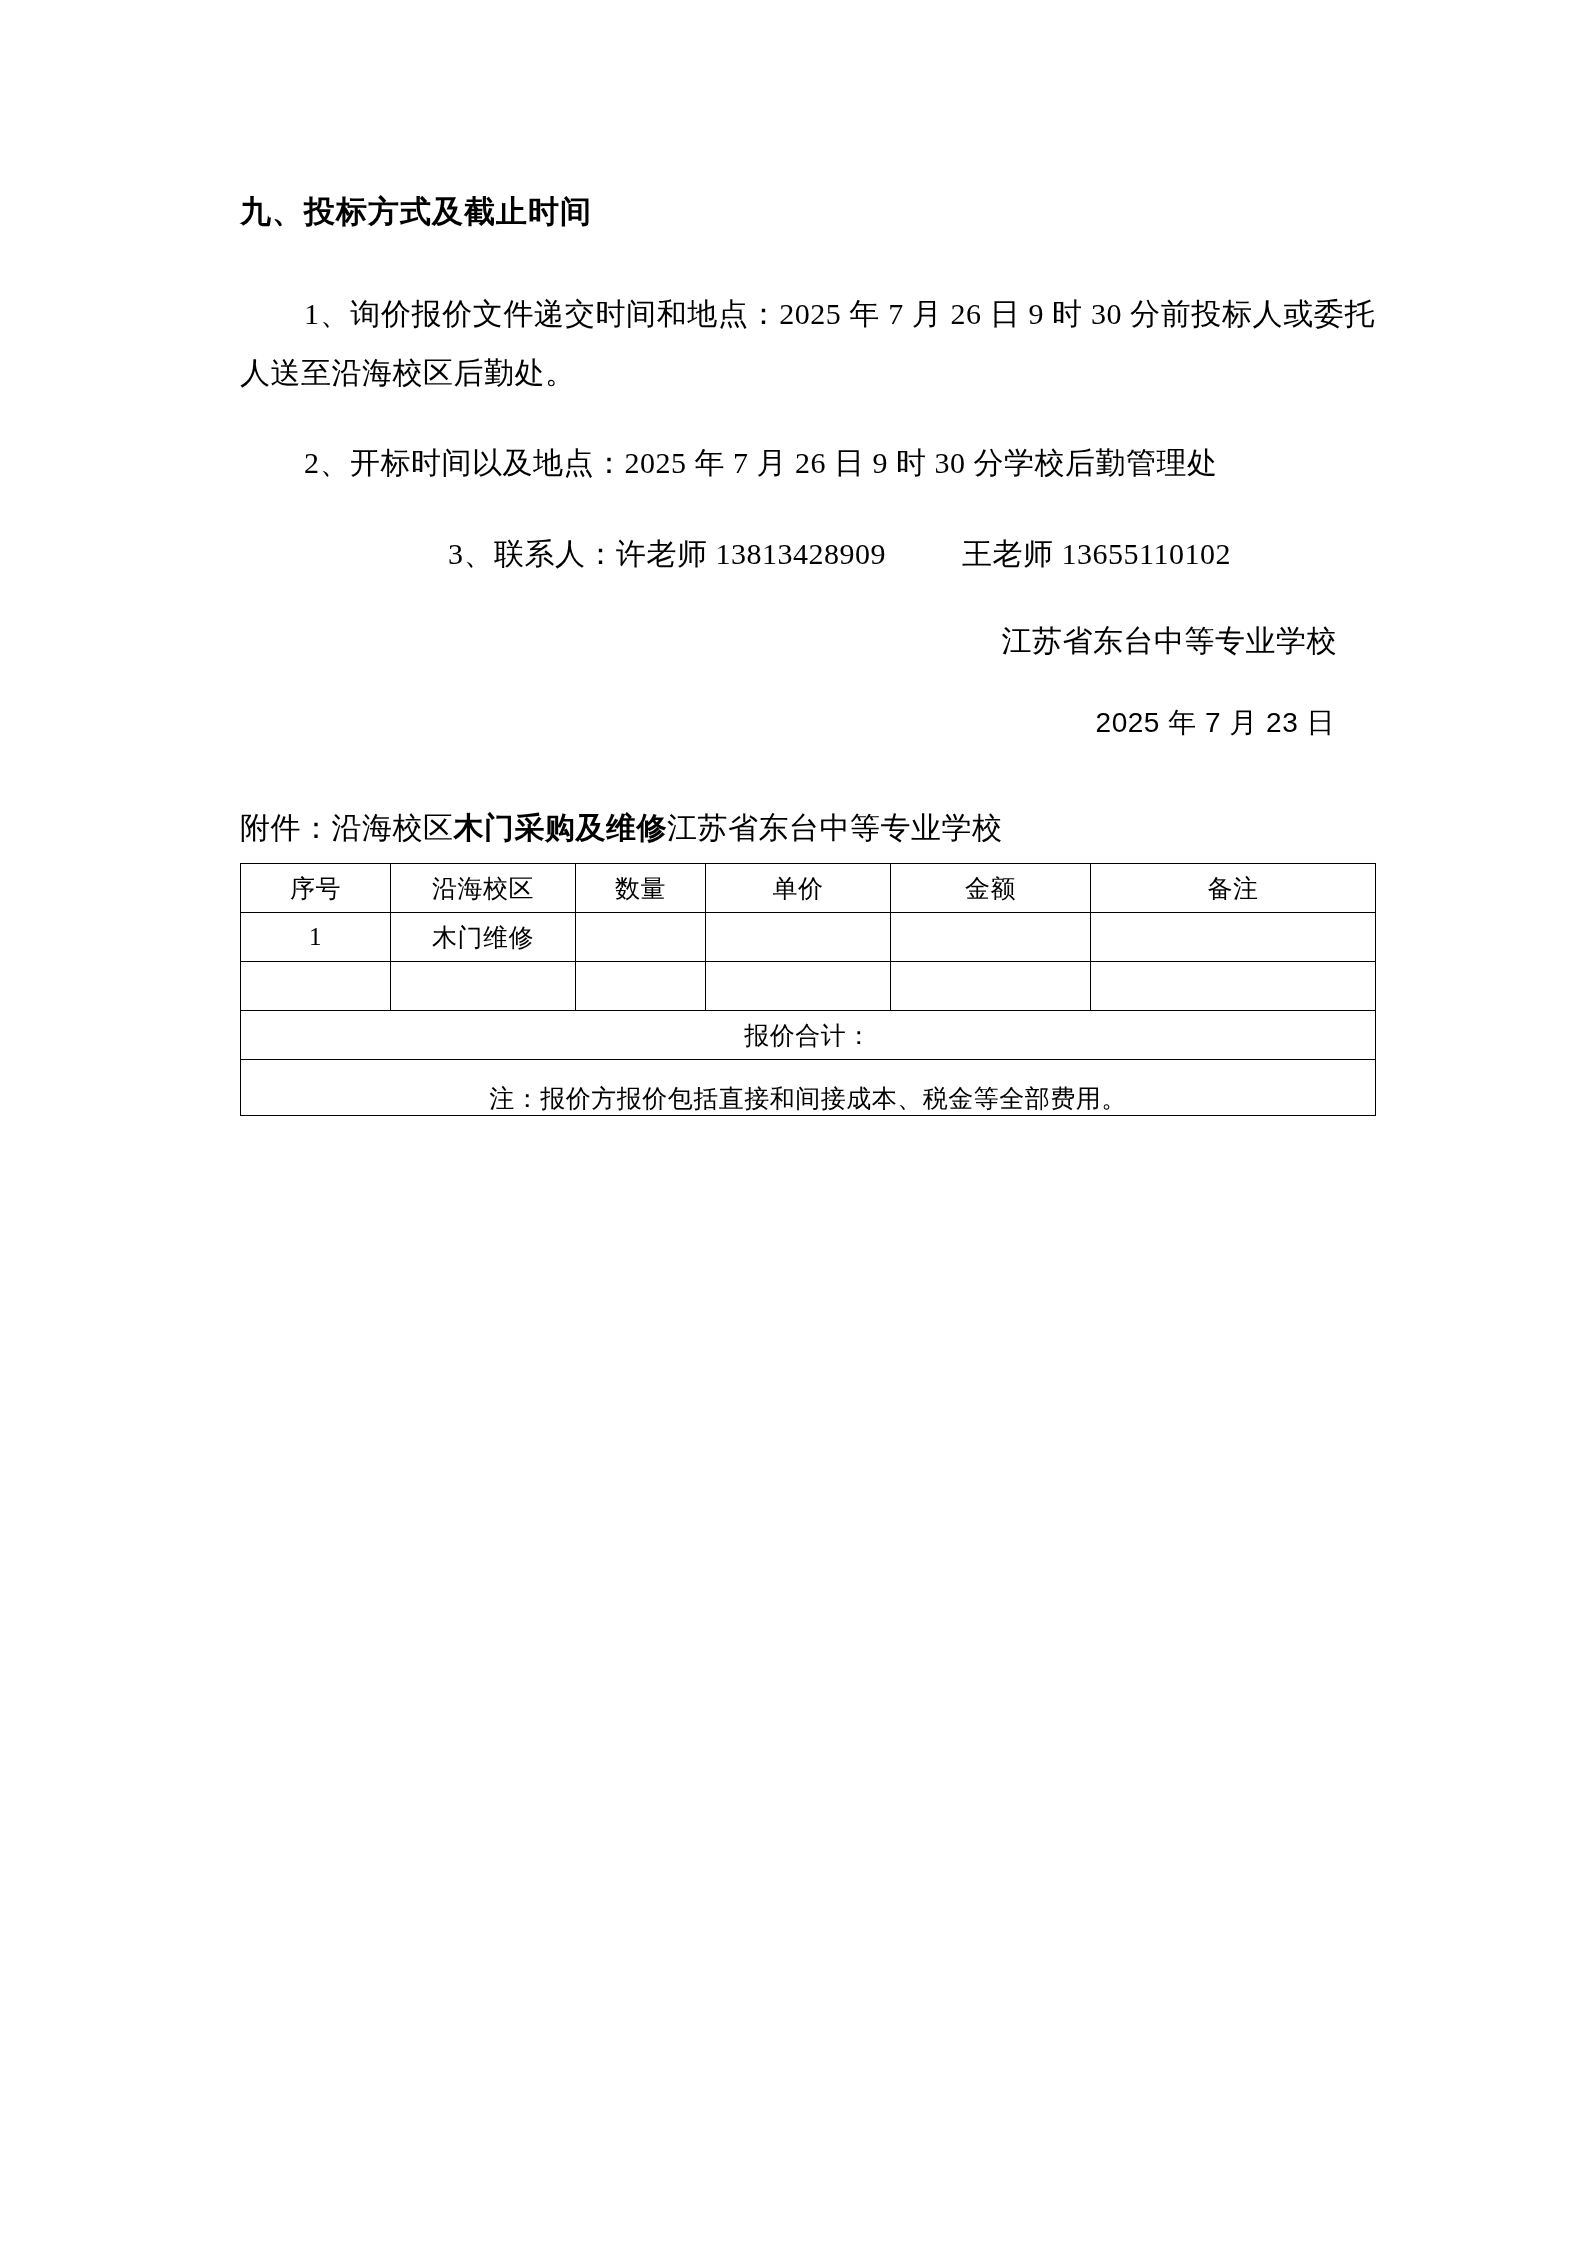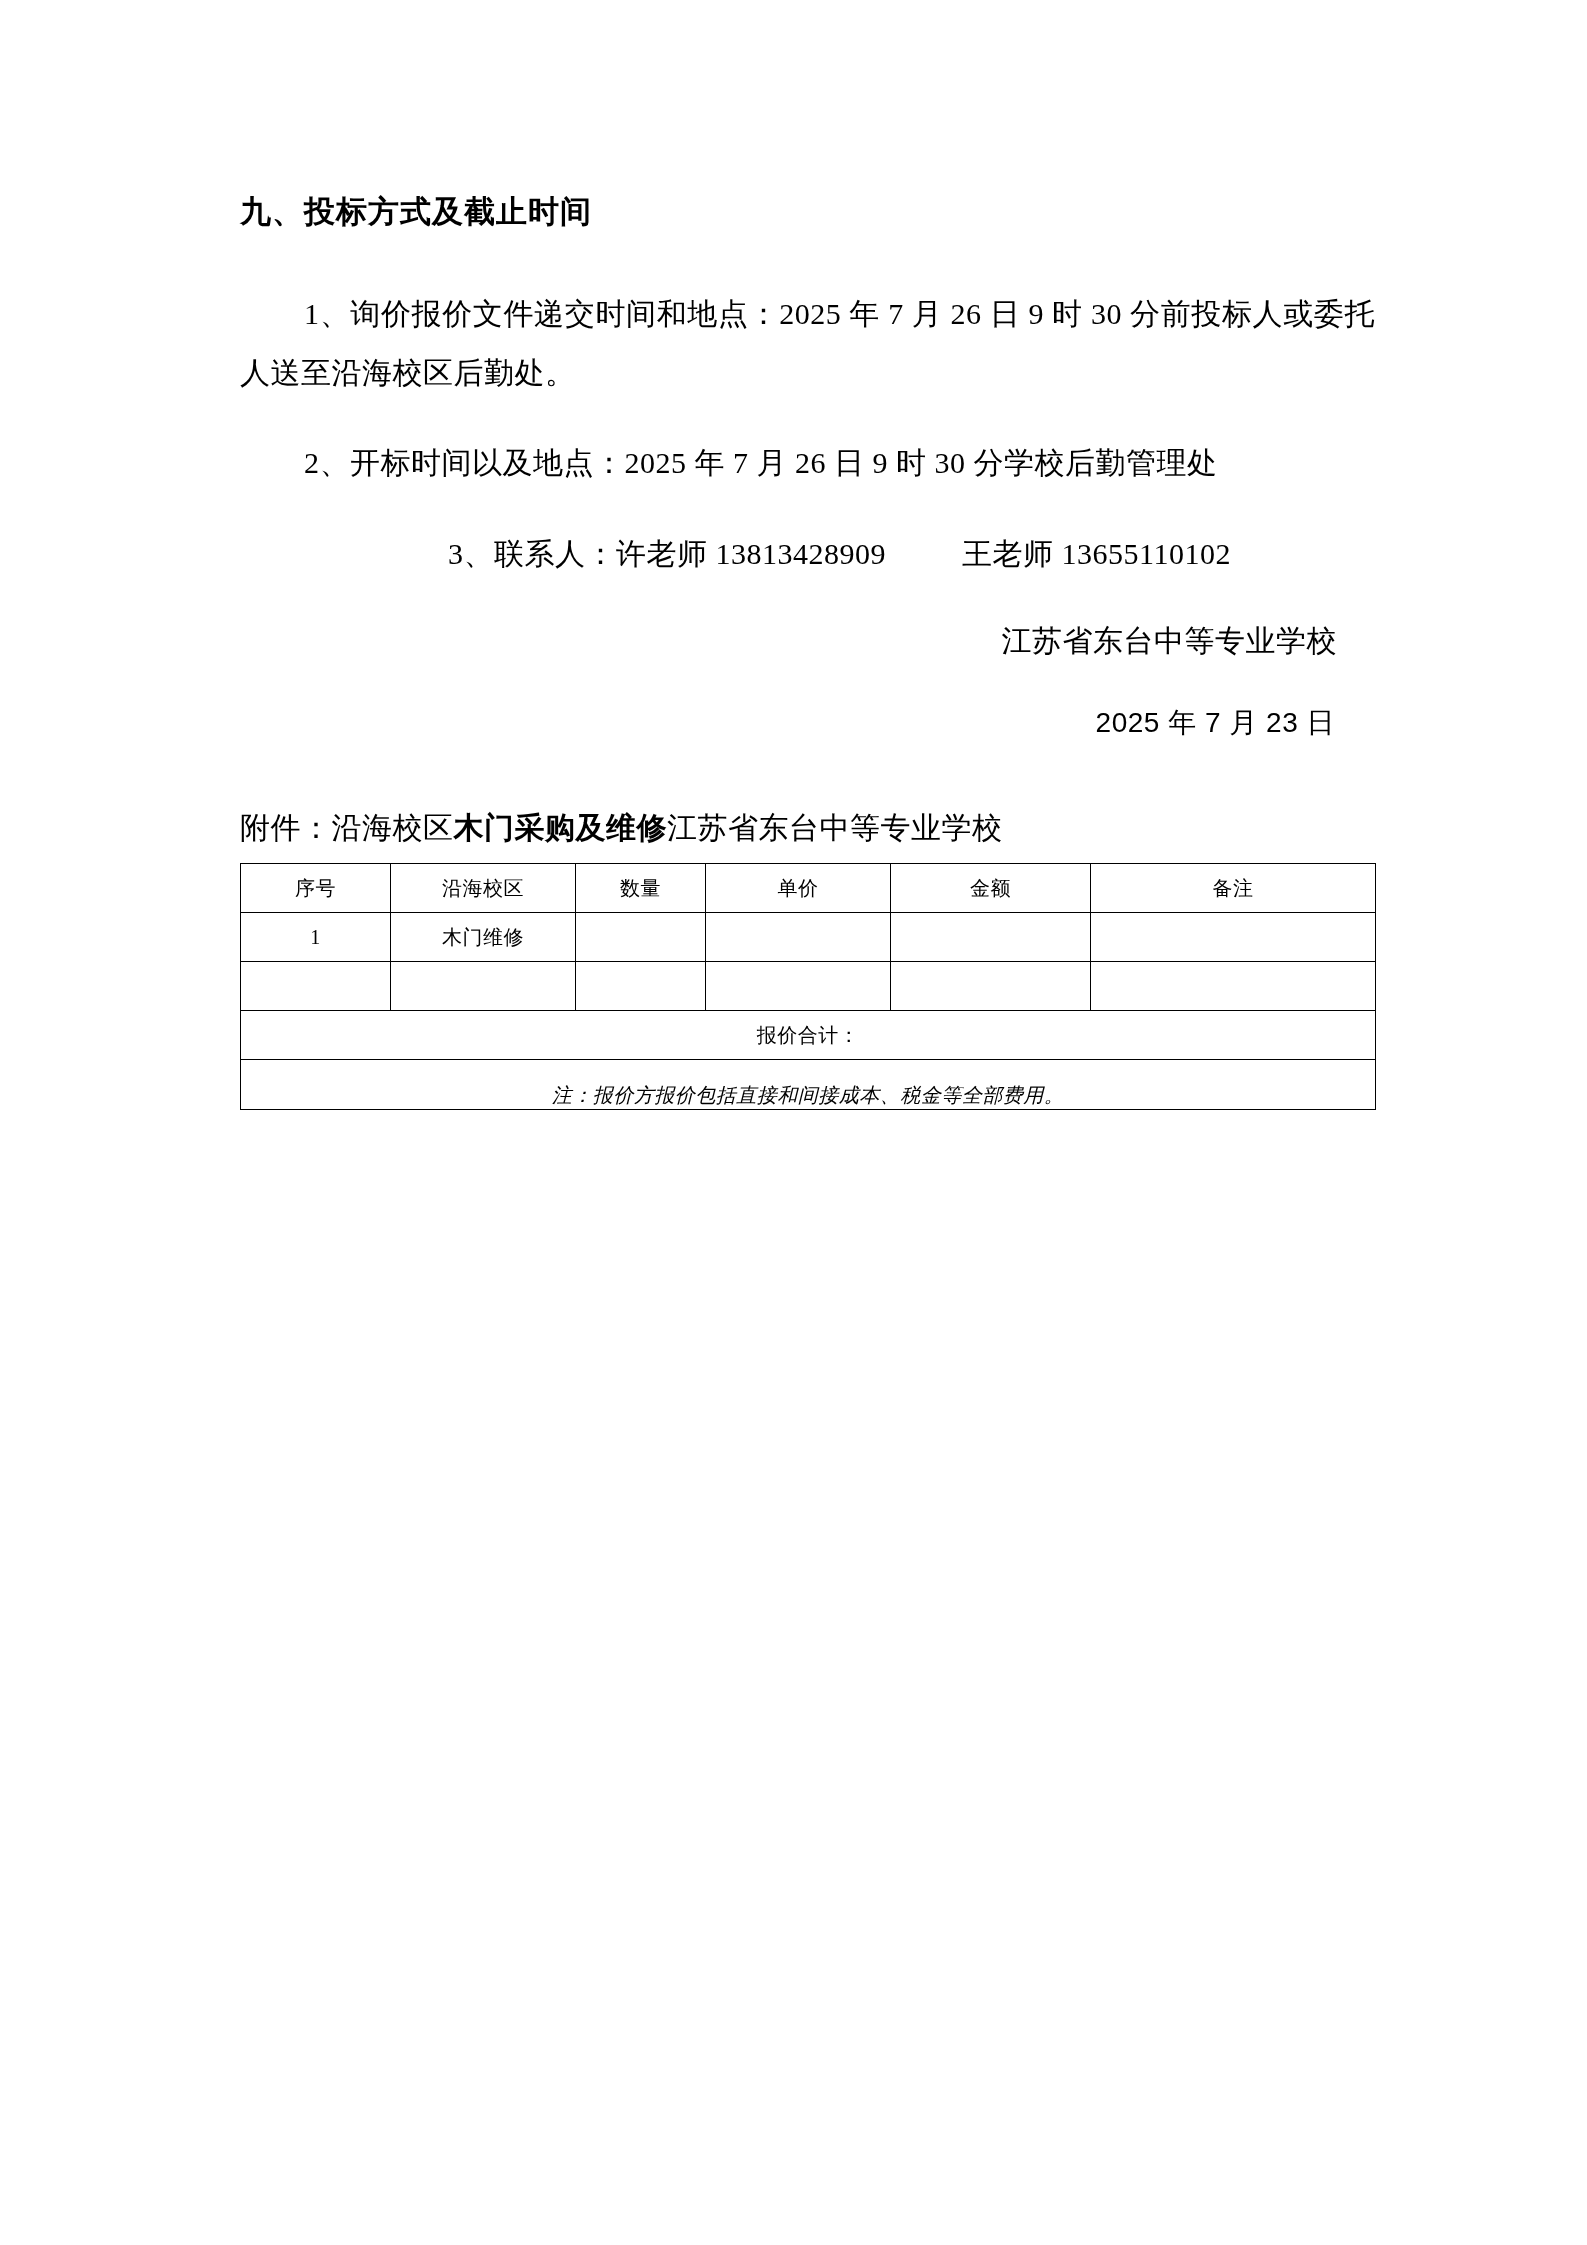--- a/index.html
+++ b/index.html
@@ -79,21 +79,21 @@
   .attach-line .bold-seg {
     font-weight: bold;
   }
   table.quote {
     border-collapse: collapse;
     width: 1135px;
     table-layout: fixed;
   }
   table.quote th, table.quote td {
     border: 1.5px solid #000000;
-    font-size: 20px;
+    font-size: 25px;
     font-weight: normal;
     text-align: center;
     height: 48px;
     padding: 0;
     letter-spacing: 0.5px;
   }
   table.quote th {
     font-weight: normal;
   }
   td.total-cell {
@@ -102,21 +102,20 @@
     height: 160px;
     vertical-align: middle;
   }
   td.note-cell {
     text-align: left;
     padding-left: 24px;
     height: 150px;
     vertical-align: top;
     font-family: "DejaVu Sans", "Liberation Sans", sans-serif;
     font-size: 26px;
-    font-style: italic;
   }
   td.note-cell .note-inner {
     padding-top: 22px;
   }
   .col1 { width: 150px; }
   .col2 { width: 185px; }
   .col3 { width: 130px; }
   .col4 { width: 185px; }
   .col5 { width: 200px; }
   .col6 { width: 285px; }

